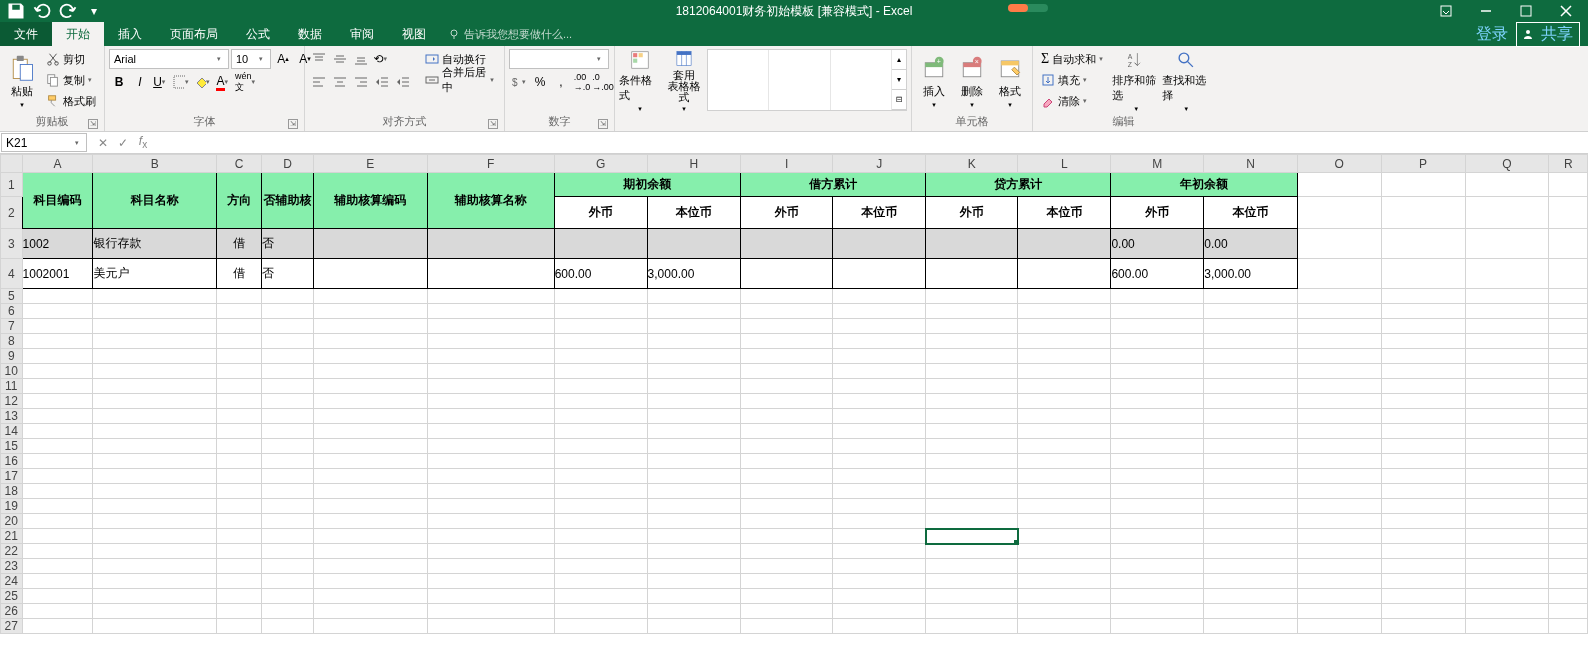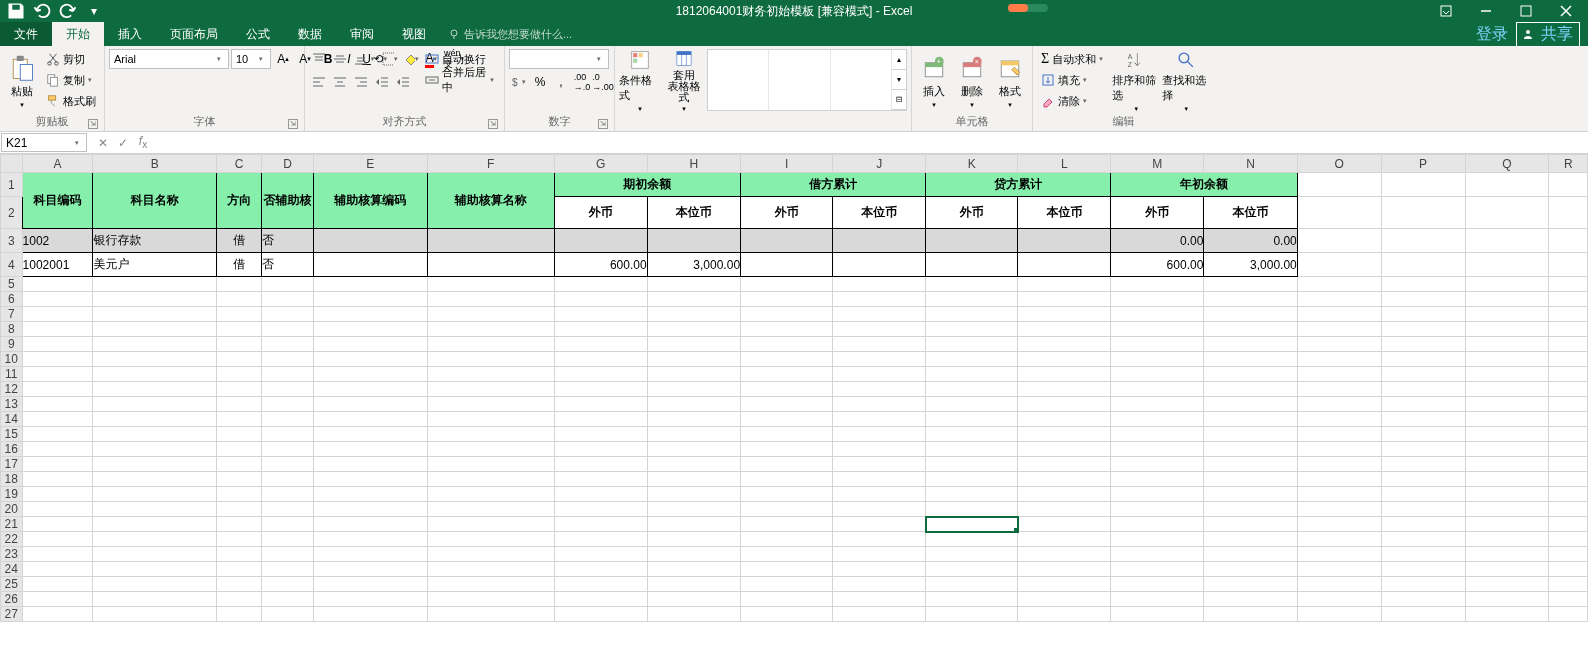--- a/index.html
+++ b/index.html
@@ -60,22 +60,22 @@
 
 .grid-wrap { position:relative; height:506px; overflow:auto; }
 .grid { border-collapse:collapse; table-layout:fixed; }
 .grid th, .grid td { border:1px solid #d4d4d4; font-size:12px; padding:0; overflow:hidden; white-space:nowrap; }
 .col-hdr { background:#e6e6e6; text-align:center; height:18px; font-weight:normal; color:#444; position:sticky; top:0; }
 .row-hdr { background:#e6e6e6; text-align:center; width:22px; font-weight:normal; color:#444; height:15px; }
 .corner { background:#e6e6e6; width:22px; }
 
 .data-hdr { background:#86efac; border:1px solid #000 !important; text-align:center; font-weight:bold; font-size:13px; }
 .data-hdr2 { background:#fff; border:1px solid #000 !important; text-align:center; font-weight:bold; font-size:13px; height:32px; }
-.data-cell { border:1px solid #000 !important; padding:0 3px; height:24px; }
-.data-cell.num { text-align:right; }
+.data-cell { border:1px solid #000 !important; padding:0 3px; height:30px; }
+.data-cell.num { }
 .data-cell.ctr { text-align:center; }
 .shaded { background:#d9d9d9; }
 .empty-cell { height:15px; }
 
 .selected { outline:2px solid #0e6b3f; outline-offset:-1px; position:relative; }
 .selected::after { content:""; position:absolute; right:-3px; bottom:-3px; width:6px; height:6px; background:#0e6b3f; }
 
 .wA{width:72px}.wB{width:128px}.wC{width:46px}.wD{width:52px}.wE{width:116px}.wF{width:130px}
 .wG{width:96px}.wH{width:96px}.wI{width:96px}.wJ{width:96px}.wK{width:96px}.wL{width:96px}.wM{width:96px}.wN{width:96px}
 .wO{width:88px}.wP{width:88px}.wQ{width:88px}.wR{width:40px}
@@ -195,21 +195,21 @@
               <path d="M6 7v3l4 4" stroke="#888" fill="none"></path>
             </svg>
             <span>格式刷</span>
           </div>
       </div>
     </div>
     <div class="group-label"><span>剪贴板</span><div class="dlg">⇲</div></div>
   </div>
 
   <div class="group" style="width:200px">
-    <div class="group-content" style="flex-direction:row;gap:3px">
+    <div class="group-content" style="flex-direction:column;gap:3px">
       <div class="font-row">
         <div class="font-name">
             <span>Arial</span>
             <span class="drop-arrow">▾</span>
           </div>
         <div class="font-size">
             <span>10</span>
             <span class="drop-arrow">▾</span>
           </div>
         <div class="icon-btn">A<sup style="font-size:7px">▴</sup></div>

